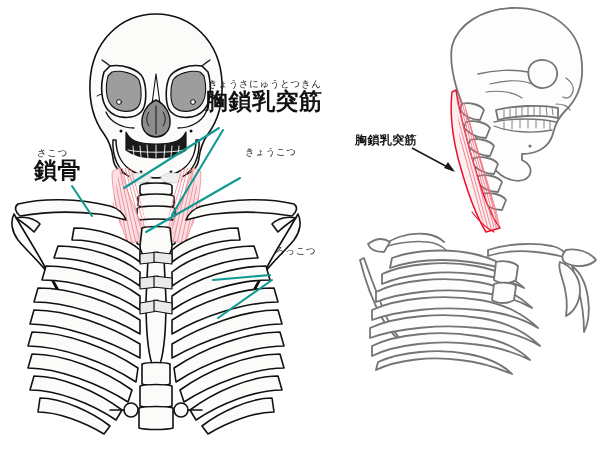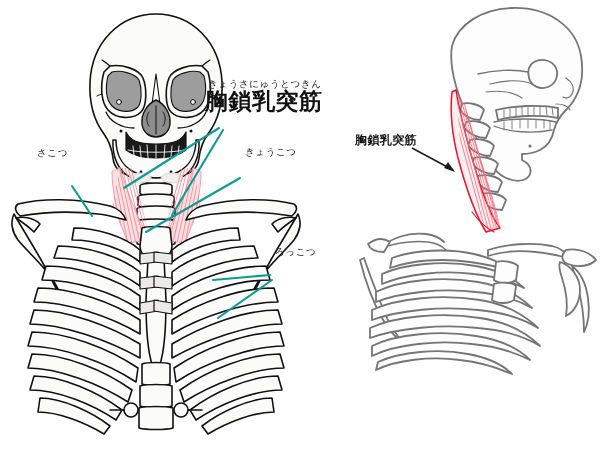--- a/index.html
+++ b/index.html
@@ -8,21 +8,21 @@
   #stage{position:relative;width:600px;height:420px;background:#fff;}
   #art{position:absolute;left:0;top:0;width:600px;height:450px;}
   .lbl{position:absolute;white-space:nowrap;color:#1a1a1a;line-height:1;}
   .furi{font-size:9.5px;letter-spacing:.6px;color:#1a1a1a;display:block;
         margin-left:3px;margin-bottom:1px;font-weight:500;}
   .kanji{font-size:23px;font-weight:700;letter-spacing:.5px;display:block;color:#111;}
   .kanji-sm{font-size:12px;font-weight:700;letter-spacing:.4px;display:block;color:#111;}
   #lbl-scm{left:205px;top:79px;}
   #lbl-clav{left:34px;top:148px;}
   #lbl-stern{left:242px;top:147px;}
-  #lbl-rib{left:272px;top:247px;}
+  #lbl-rib{left:272px;top:247px;font-family:Liberation Serif, serif;}
   #lbl-scm2{left:355px;top:134px;}
 </style>
 </head>
 <body>
 
 <div id="stage">
 
   <svg id="art" viewBox="0 0 600 450">
     <defs>
       <linearGradient id="fiberFadeL" x1="0" y1="0" x2="0" y2="1">
@@ -334,20 +334,21 @@
     </g>
   </svg>
 
   <div class="lbl" id="lbl-scm">
     <span class="furi">きょうさにゅうとつきん</span>
     <span class="kanji">胸鎖乳突筋</span>
   </div>
 
   <div class="lbl" id="lbl-clav">
     <span class="furi">さこつ</span>
+    <span class="kanji">鎖骨</span>
   </div>
 
   <div class="lbl" id="lbl-stern">
     <span class="furi">きょうこつ</span>
   </div>
 
   <div class="lbl" id="lbl-rib">
     <span class="furi">ろっこつ</span>
   </div>
 

